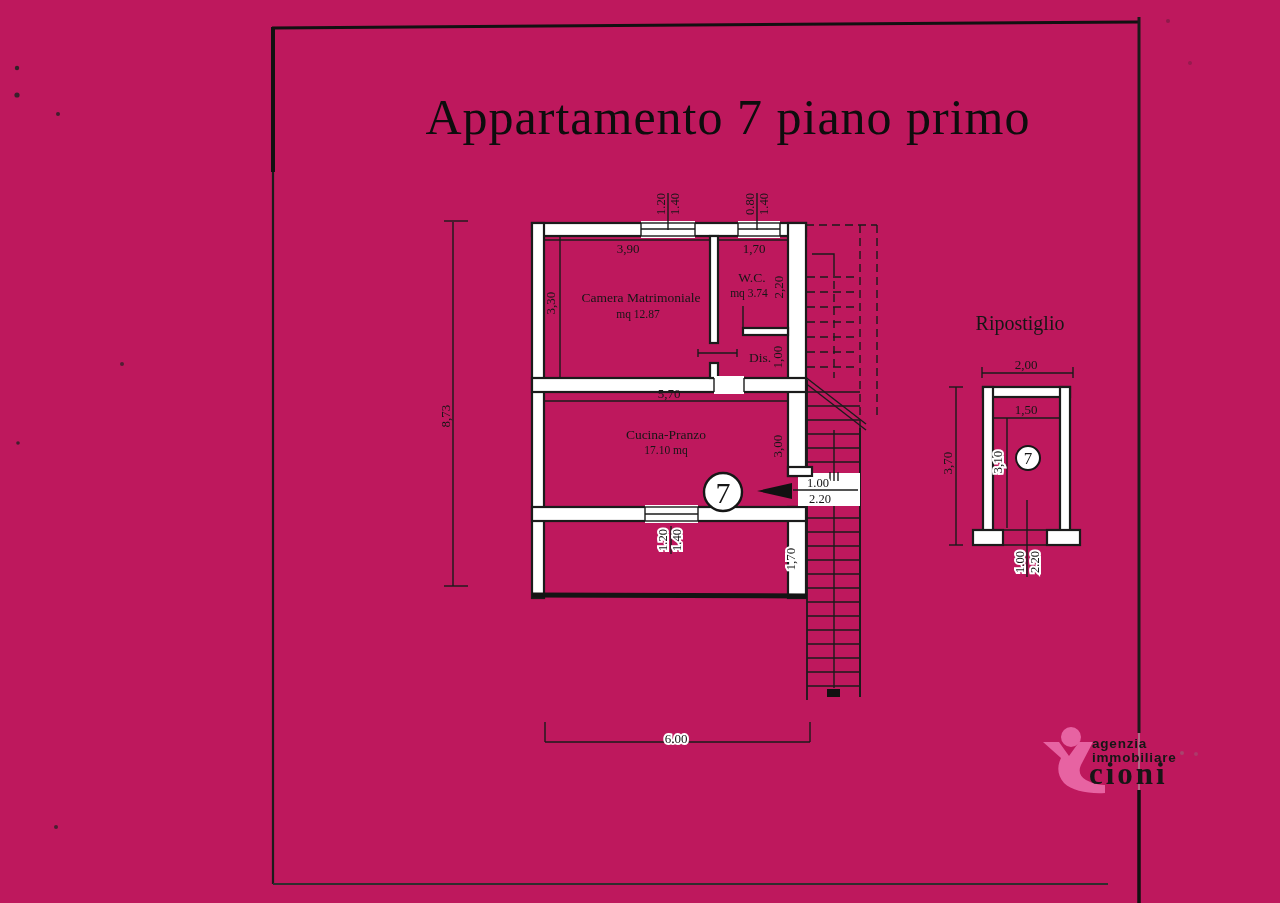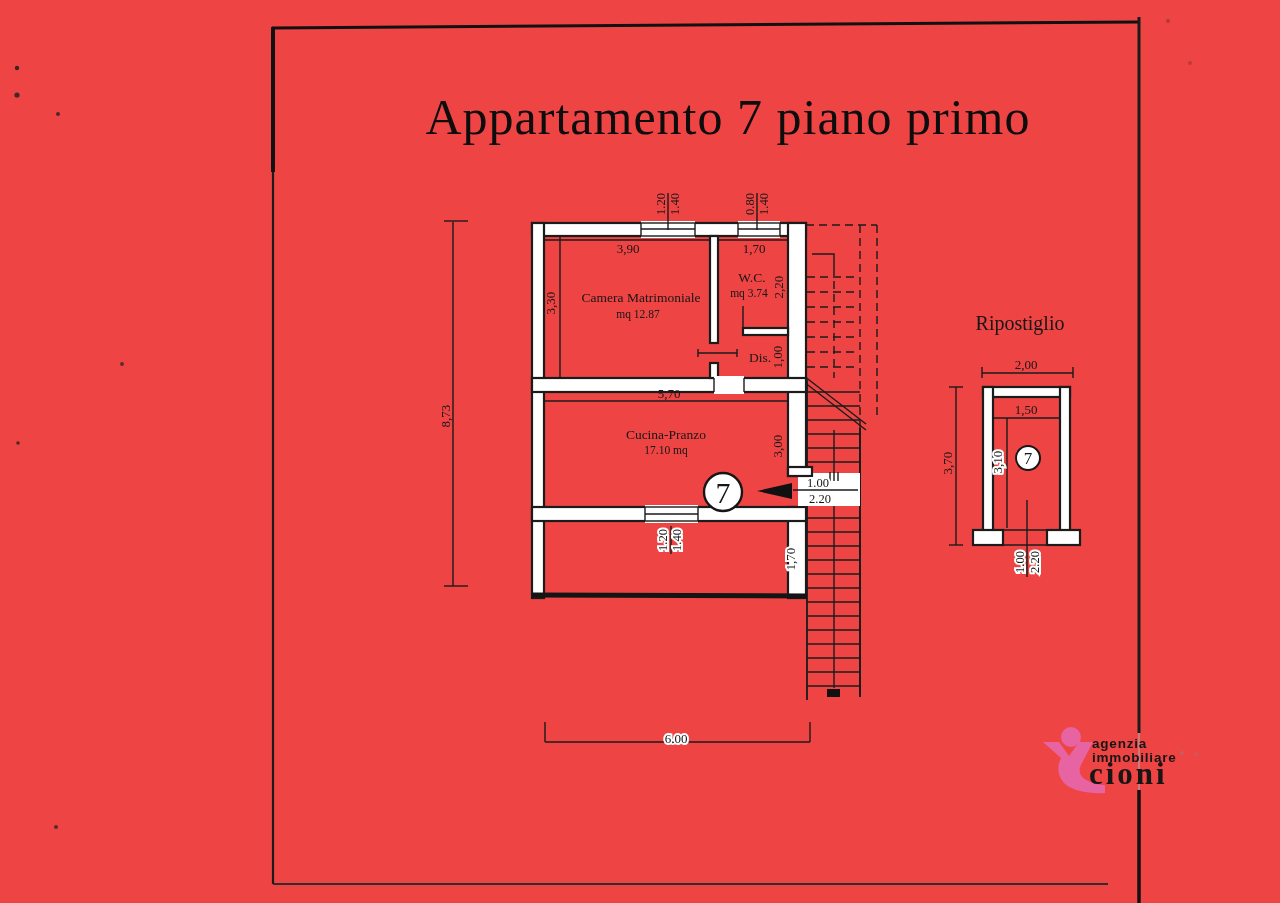--- a/index.html
+++ b/index.html
@@ -1,16 +1,16 @@
 <!DOCTYPE html>
 <html><head>
 <meta charset="utf-8">
 <style>
   html,body{margin:0;padding:0;background:#e8e8e8;}
-  .page{position:relative;width:1280px;height:903px;background:#ef4444;overflow:hidden;}
+  .page{position:relative;width:1280px;height:903px;background:#be185d;overflow:hidden;}
   svg{position:absolute;left:0;top:0;}
   text{font-family:"Liberation Serif","DejaVu Serif",serif;fill:#161616;text-anchor:middle;}
   .title{font-size:50px;letter-spacing:1px;fill:#0d0d0d;}
   .d{font-size:13px;}
   .ds{font-size:12.5px;}
   .room{font-size:13.5px;}
   .area{font-size:11.5px;}
   .big7{font-size:30px;}
   .small7{font-size:17px;}
   .annexTitle{font-size:20px;}

